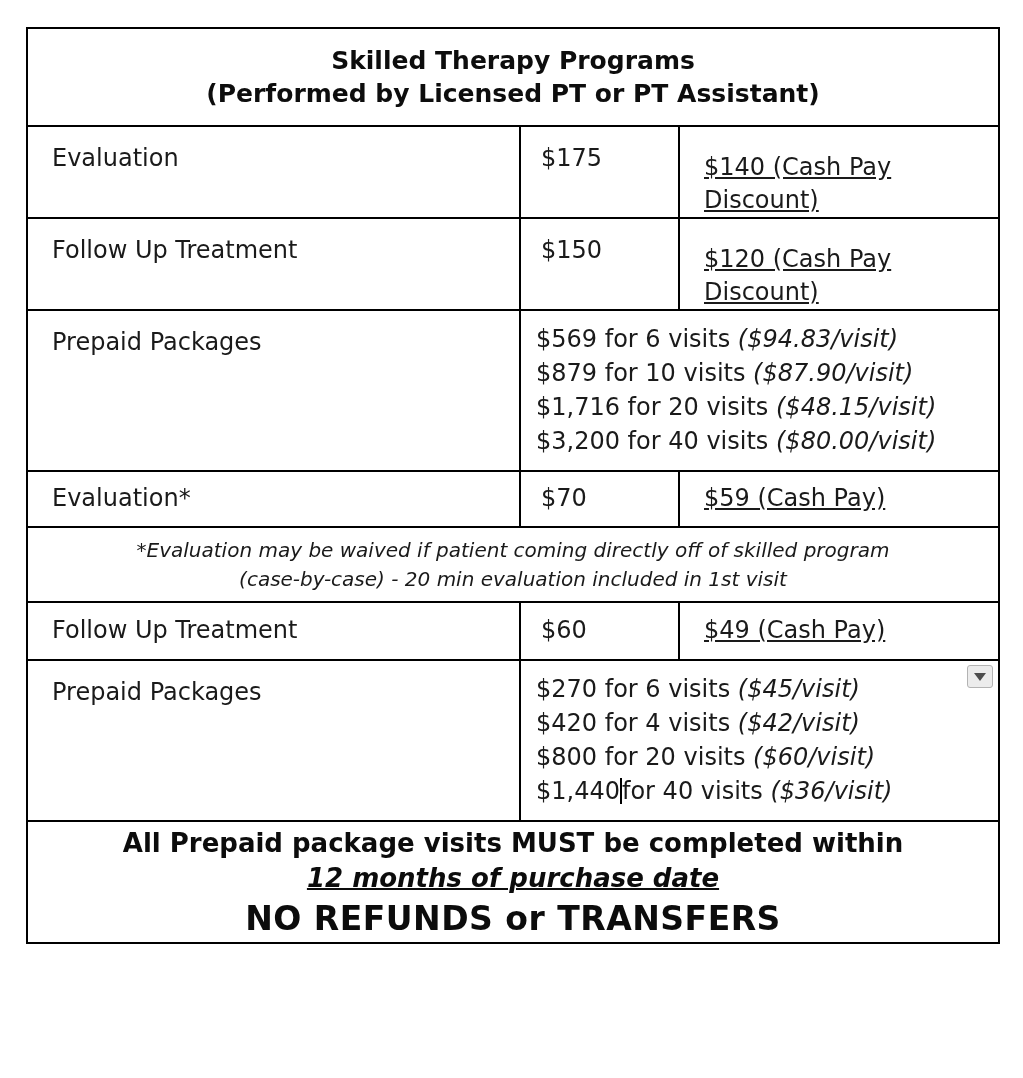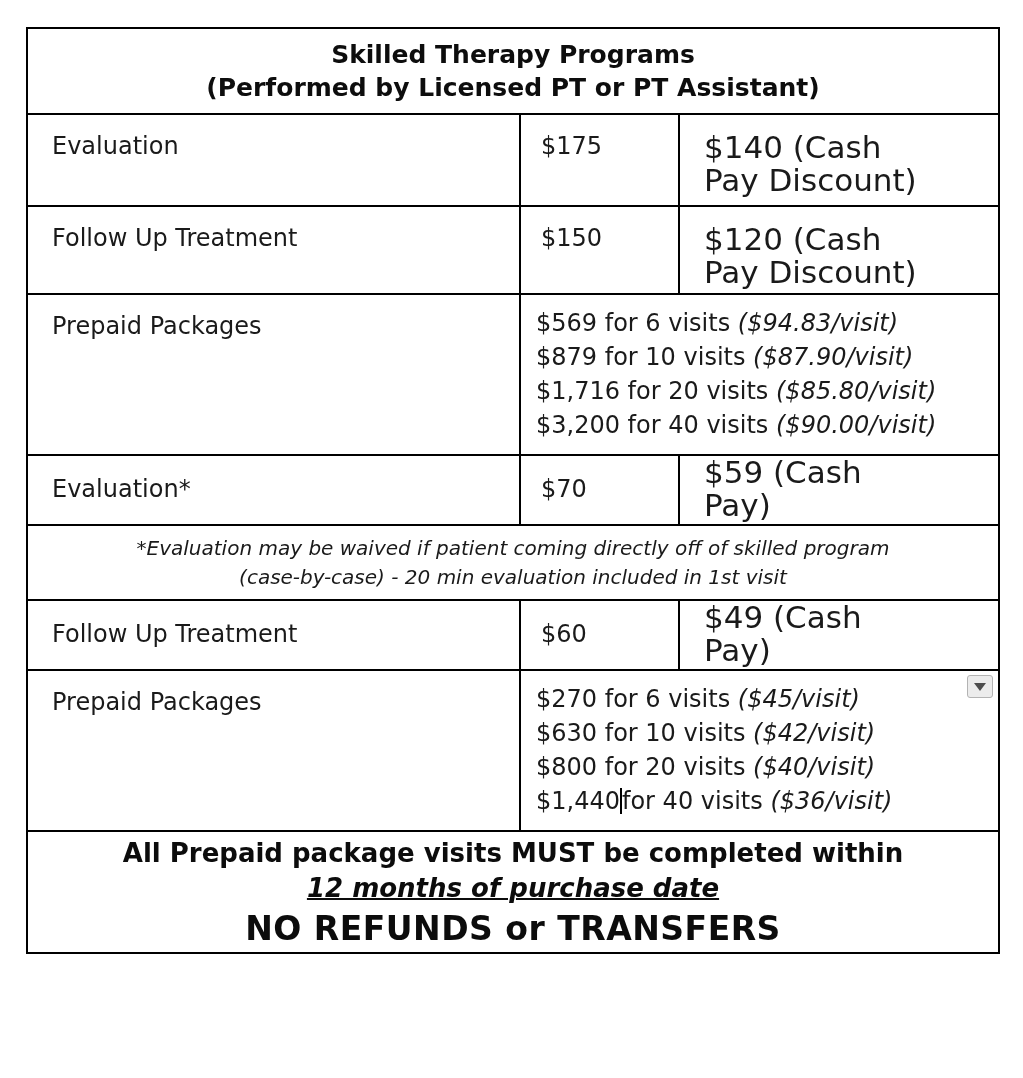--- a/index.html
+++ b/index.html
@@ -25,21 +25,21 @@
   .c1 { width: 493px; }
   .c2 { width: 159px; }
   .c3 { width: 320px; }
   td {
     border: 2px solid #000000;
     padding: 0;
     vertical-align: top;
     background: #ffffff;
   }
   
-  tr.r-head1   { height: 86px; }
+  tr.r-head1   { height: 98px; }
   tr.r-eval    { height: 92px; }
   tr.r-follow  { height: 88px; }
   tr.r-prepaid1{ height: 160px; }
   tr.r-head2   { height: 114px; }
   tr.r-meval   { height: 56px; }
   tr.r-note    { height: 75px; }
   tr.r-mfollow { height: 58px; }
   tr.r-prepaid2{ height: 159px; }
   tr.r-foot    { height: 95px; }
 
@@ -63,22 +63,23 @@
     font-size: 24px;
     line-height: 31px;
     padding: 16px 8px 0 24px;
   }
   .price {
     font-size: 24px;
     line-height: 31px;
     padding: 16px 4px 0 20px;
   }
   .cash {
-    font-size: 31px;
-    padding: 16px 4px 0 24px;
+    font-size: 24px;
+    padding: 24px 4px 0 24px;
+    text-decoration: underline;
   }
   .cash-inner { max-width: 222px; line-height: 33px; }
   .vmid { vertical-align: middle; padding-top: 0; padding-bottom: 2px; }
   .pkg {
     position: relative;
     font-size: 24px;
     line-height: 34px;
     padding: 11px 4px 12px 15px;
   }
   .pkg-line { white-space: nowrap; }
@@ -169,22 +170,22 @@
         <td class="cash">
           <div class="cash-inner">$120 (Cash Pay Discount)</div>
         </td>
       </tr>
 
       <tr class="r-prepaid1">
         <td class="svc">Prepaid Packages</td>
         <td colspan="2" class="pkg">
           <div class="pkg-line"><span>$569 for 6 visits </span><span class="it">($94.83/visit)</span></div>
           <div class="pkg-line"><span>$879 for 10 visits </span><span class="it">($87.90/visit)</span></div>
-          <div class="pkg-line"><span>$1,716 for 20 visits </span><span class="it">($85.80/visit)</span></div>
-          <div class="pkg-line"><span>$3,200 for 40 visits </span><span class="it">($90.00/visit)</span></div>
+          <div class="pkg-line"><span>$1,716 for 20 visits </span><span class="it">($48.15/visit)</span></div>
+          <div class="pkg-line"><span>$3,200 for 40 visits </span><span class="it">($80.00/visit)</span></div>
         </td>
       </tr>
 
 
       <tr class="r-meval">
         <td class="svc vmid">Evaluation*</td>
         <td class="price vmid">$70</td>
         <td class="cash vmid">
           <div class="cash-inner">$59 (Cash Pay)</div>
         </td>
@@ -205,22 +206,22 @@
         </td>
       </tr>
 
       <tr class="r-prepaid2">
         <td class="svc">Prepaid Packages</td>
         <td colspan="2" class="pkg">
           <div class="dd-btn">
             <span class="dd-tri"></span>
           </div>
           <div class="pkg-line"><span>$270 for 6 visits </span><span class="it">($45/visit)</span></div>
-          <div class="pkg-line"><span>$630 for 10 visits </span><span class="it">($42/visit)</span></div>
-          <div class="pkg-line"><span>$800 for 20 visits </span><span class="it">($40/visit)</span></div>
+          <div class="pkg-line"><span>$420 for 4 visits </span><span class="it">($42/visit)</span></div>
+          <div class="pkg-line"><span>$800 for 20 visits </span><span class="it">($60/visit)</span></div>
           <div class="pkg-line"><span>$1,440</span><span class="caret"></span><span>for 40 visits </span><span class="it">($36/visit)</span></div>
         </td>
       </tr>
 
       <tr class="r-foot">
         <td colspan="3" class="foot">
           <div class="f1">All Prepaid package visits MUST be completed within</div>
           <div class="f2">12 months of purchase date</div>
           <div class="f3">NO REFUNDS or TRANSFERS</div>
         </td>

